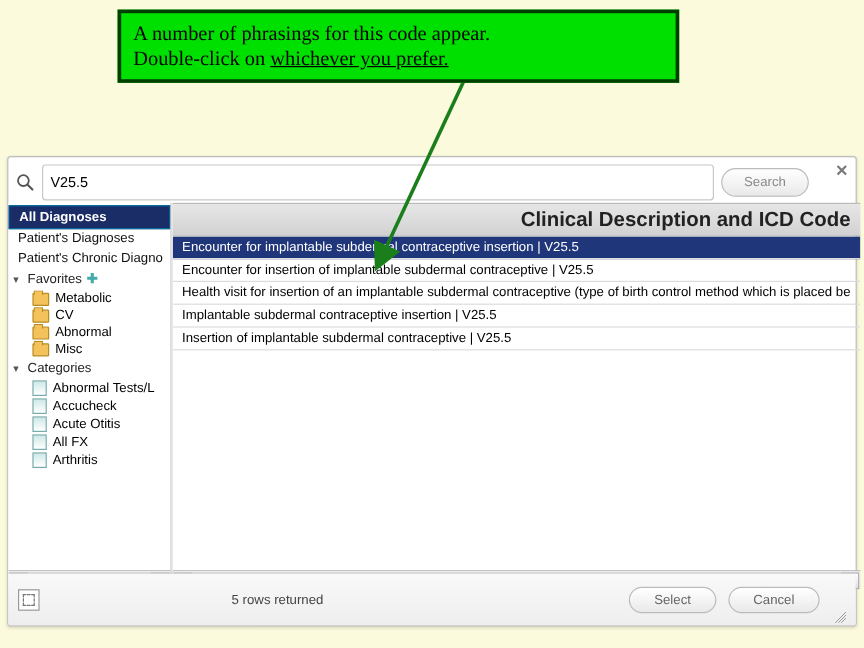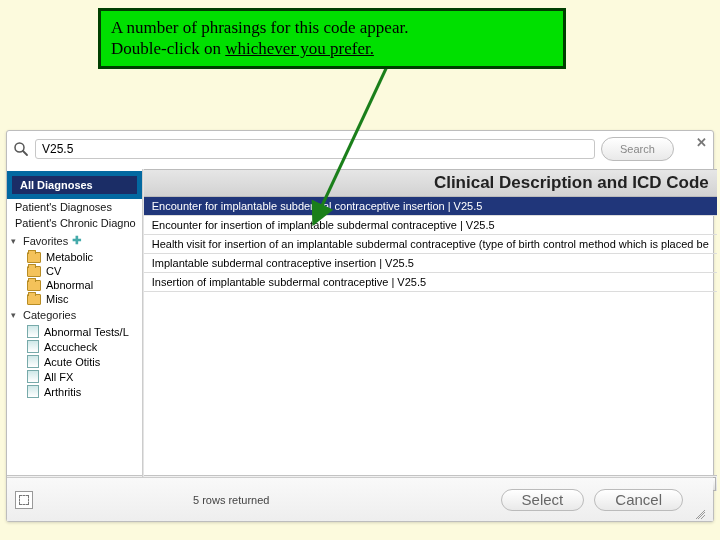--- a/index.html
+++ b/index.html
@@ -18,35 +18,35 @@
   .window {
     position: absolute; top: 130px; left: 6px; right: 6px; bottom: 18px;
     background: #ffffff; border: 1px solid #bdbdbd; border-radius: 3px;
     box-shadow: 0 1px 3px rgba(0,0,0,0.15);
   }
   .close-x { position: absolute; right: 6px; top: 4px; color: #777; font-weight: bold; cursor: pointer; font-size: 13px; }
 
   .search-bar { display: flex; align-items: center; padding: 6px 6px 8px 6px; gap: 6px; }
   .mag { width: 16px; height: 16px; }
   .search-input {
-    flex: 1; height: 20px; border: 1px solid #c7c7c7; border-radius: 3px;
+    flex: 1; height: 30px; border: 1px solid #c7c7c7; border-radius: 3px;
     padding: 2px 6px; font-size: 12px; max-width: 560px;
   }
   .search-btn {
     height: 24px; padding: 0 18px; border: 1px solid #bbb; border-radius: 12px;
     background: linear-gradient(#fff,#e9e9e9); color: #888; cursor: pointer; font-size: 11px;
   }
 
   .content { position: absolute; top: 38px; left: 0; right: 0; bottom: 30px; display: flex; }
 
   .sidebar { width: 185px; border-right: 1px solid #ccc; background: #fff; display: flex; flex-direction: column; }
   .sidebar .sections { flex: 1; overflow: hidden; padding: 2px 0; }
   .sel-tab {
     background: #1b2d66; color: #fff; font-weight: bold; padding: 3px 8px; font-size: 11px;
-    border: 5px solid #0369a1;
+    border: 1px solid #0369a1;
   }
   .sb-item { padding: 2px 6px 2px 8px; color: #111; cursor: pointer; white-space: nowrap; overflow: hidden; text-overflow: ellipsis; }
   .sb-header { display: flex; align-items: center; gap: 4px; padding: 3px 4px; color: #222; }
   .sb-caret { font-size: 9px; color: #555; width: 8px; display:inline-block; }
   .sb-plus { color: #4aa; font-weight: bold; }
   .fav-item, .cat-item { display: flex; align-items: flex-end; gap: 5px; padding: 1px 0 1px 20px; cursor: pointer; white-space: nowrap; }
   .folder-ico { width: 14px; height: 11px; background: #f4c25a; border: 1px solid #b78c24; border-radius: 1px; position: relative; }
   .folder-ico:before { content: ""; position: absolute; top: -3px; left: 0; width: 6px; height: 3px; background: #f4c25a; border: 1px solid #b78c24; border-bottom: none; border-radius: 1px 1px 0 0; }
   .file-ico { width: 12px; height: 13px; border: 1px solid #7aa; background: linear-gradient(#cfe8e8,#fff); }
 
@@ -65,21 +65,21 @@
   .footer {
     position: absolute; left: 0; right: 0; bottom: 0; height: 44px;
     border-top: 1px solid #ccc; background: linear-gradient(#f9f9f9,#eee);
     display: flex; align-items: center; padding: 0 8px; gap: 10px;
   }
   .footer .left { display:flex; align-items:center; gap:10px; }
   .footer .spacer { flex: 1; }
   .toggle-box { width: 18px; height: 18px; border: 1px solid #999; background: #fff; display: flex; align-items: center; justify-content: center; }
   .toggle-inner { width: 10px; height: 10px; border: 1px dashed #777; }
   .status { color: #444; margin-left: 150px;}
-  .btn { height: 22px; padding: 0 20px; border: 1px solid #bbb; border-radius: 11px; background: linear-gradient(#fff,#e9e9e9); color: #666; cursor: pointer; font-size: 15px; }
+  .btn { height: 22px; padding: 0 20px; border: 1px solid #bbb; border-radius: 11px; background: linear-gradient(#fff,#e9e9e9); color: #666; cursor: pointer; font-size: 11px; }
   .resize { width: 12px; height: 12px; align-self: flex-end; margin-bottom: 2px;
     background:
       linear-gradient(135deg, transparent 60%, #9a9a9a 60%, #9a9a9a 65%, transparent 65%),
       linear-gradient(135deg, transparent 70%, #9a9a9a 70%, #9a9a9a 75%, transparent 75%),
       linear-gradient(135deg, transparent 80%, #9a9a9a 80%, #9a9a9a 85%, transparent 85%);
   }
 </style>
 </head>
 <body>
 

